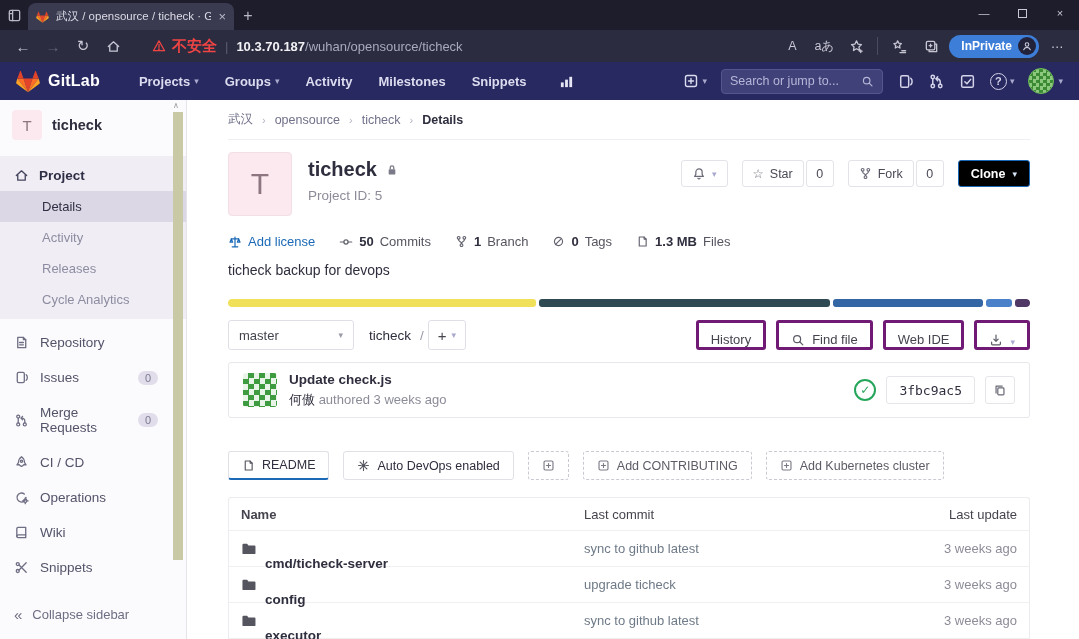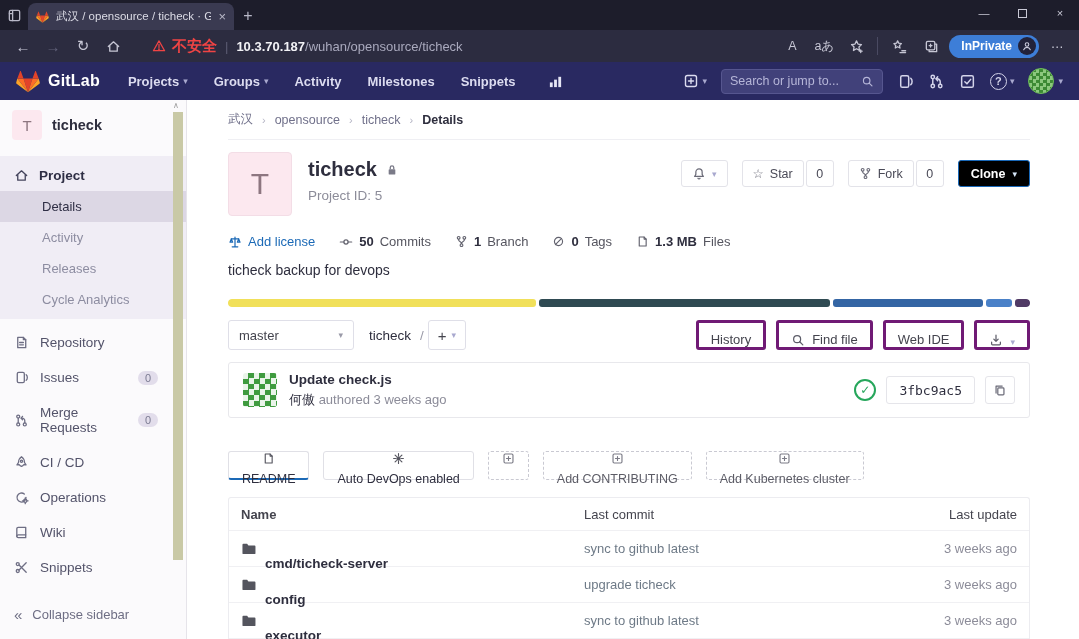--- a/index.html
+++ b/index.html
@@ -31,21 +31,21 @@
   .url .domain { color:#f2f2f6; font-weight:700; }
   .url .path { color:#a9a9bd; }
   .addr-right { display:flex; align-items:center; gap:4px; }
   .addr-ic { width:28px; height:26px; display:flex; align-items:center; justify-content:center; font-size:12.5px; color:#c6c6d4; }
   .addr-div { width:1px; height:18px; background:#4a4a62; margin:0 3px; }
   .inprivate { height:23px; background:#3d7ed8; border-radius:12px; display:flex; align-items:center; padding:0 3px 0 12px; gap:6px; }
   .inprivate-label { color:#fff; font-size:12px; font-weight:600; }
   .inprivate-avatar { width:18px; height:18px; border-radius:50%; background:#22223a; color:#cfcfe0; display:flex; align-items:center; justify-content:center; }
 
   
-  .gl-nav { height:38px; background:#292961; display:flex; align-items:center; padding:0 16px; gap:10px; }
+  .gl-nav { height:38px; background:#292961; display:flex; align-items:center; padding:0 16px; gap:21px; }
   .gl-logo { display:flex; align-items:center; gap:8px; margin-right:18px; }
   .gl-brand { color:#fff; font-size:16px; font-weight:700; letter-spacing:.2px; }
   .gl-menu { display:flex; align-items:center; gap:26px; }
   .gl-menu-item { color:#dcdcf0; font-size:13px; font-weight:600; display:flex; align-items:center; gap:4px; }
   .caret { font-size:9px; color:#a9a9cf; }
   .gl-chart { color:#e6e6f5; margin-left:6px; }
   .gl-right { margin-left:auto; display:flex; align-items:center; gap:14px; }
   .gl-plus { display:flex; align-items:center; gap:3px; color:#dcdcf0; }
   .gl-search { width:162px; height:25px; background:#41417a; border:1px solid #56568f; border-radius:4px; display:flex; align-items:center; padding:0 8px; gap:6px; }
   .gl-search input { flex:1; min-width:0; background:transparent; border:none; outline:none; font-size:12.5px; color:#e6e6f5; font-family:inherit; }
@@ -130,21 +130,21 @@
   .commit-meta { margin-left:12px; }
   .commit-title { font-size:13.5px; font-weight:700; color:#2e2e3e; }
   .commit-sub { margin-top:4px; font-size:13px; color:#8c8c99; }
   .commit-sub .author { color:#2e2e3e; }
   .commit-right { margin-left:auto; display:flex; align-items:center; gap:10px; }
   .ci-status { width:22px; height:22px; border-radius:50%; border:2px solid #26a65b; color:#26a65b; display:flex; align-items:center; justify-content:center; font-size:12px; font-weight:700; }
   .sha-btn { height:28px; border:1px solid #e5e5ea; border-radius:3px; display:flex; align-items:center; padding:0 12px; font-family:"DejaVu Sans Mono","Liberation Mono",monospace; font-size:13px; color:#2e2e3e; background:#fff; }
   .copy-btn { width:30px; height:28px; border:1px solid #e5e5ea; border-radius:3px; display:flex; align-items:center; justify-content:center; color:#6b6b78; background:#fff; }
 
   .overview-row { margin-top:33px; display:flex; align-items:center; gap:14px; }
-  .obtn { height:29px; border-radius:3px; display:flex; align-items:center; gap:7px; padding:0 13px; font-size:12.5px; background:#fff;flex-direction:column; }
+  .obtn { height:29px; border-radius:3px; display:flex; align-items:center; gap:7px; padding:0 13px; font-size:12.5px; background:#fff; }
   .obtn.solid { border:1px solid #e0e0e6; color:#2e2e3e; }
   .obtn.solid .icon { color:#55555f; }
   .obtn.active { border-bottom:2px solid #1b69b6; }
   .obtn.dashed { border:1px dashed #c9c9d2; color:#5c5c66; }
   .obtn.dashed .icon { color:#7a7a85; }
 
   .files { margin-top:17px; border:1px solid #ececf0; border-bottom:none; border-radius:3px 3px 0 0; }
   .frow { display:flex; align-items:center; height:36px; padding:0 12px; border-bottom:1px solid #f0f0f3; font-size:13px; }
   .frow.head { height:33px; color:#44444e; }
   .fcol-name { width:343px; display:flex; align-items:center; gap:9px;font-weight:bold; }

